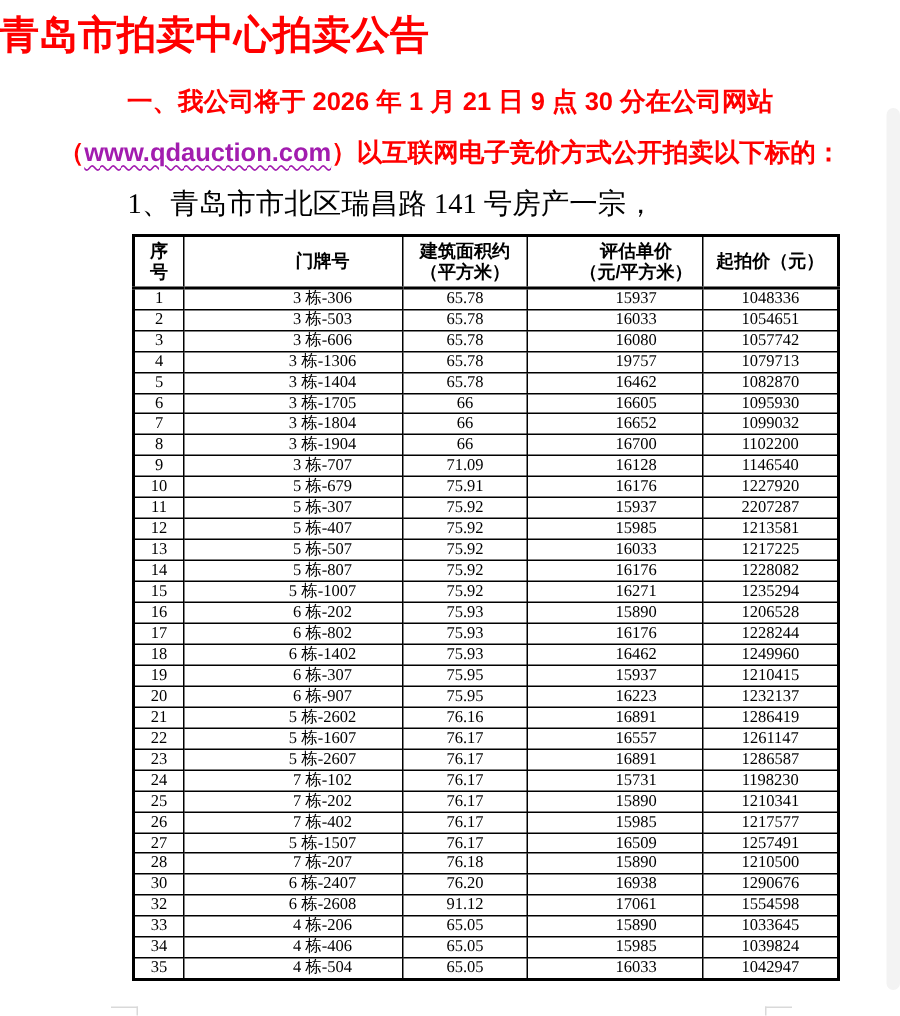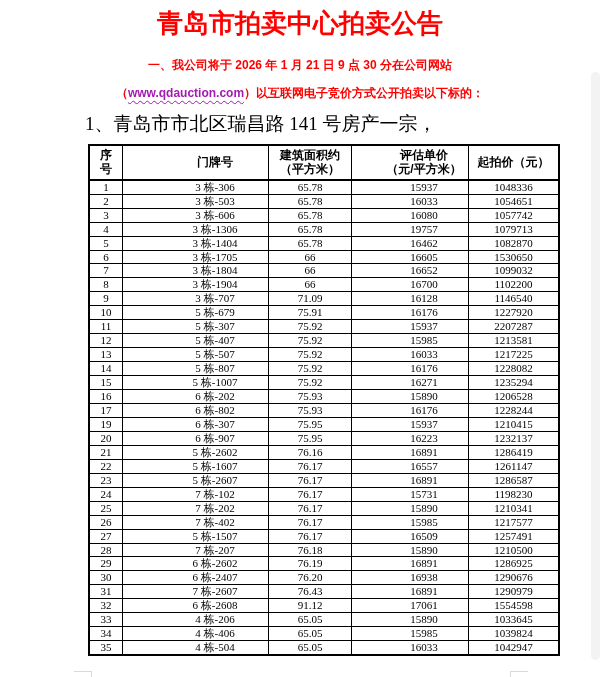--- a/index.html
+++ b/index.html
@@ -8,34 +8,34 @@
     background:#ffffff;
     position:relative;
     overflow:hidden;
     font-family:"Liberation Serif", serif;
     color:#000000;
   }
   .page { position:relative; width:600px; height:677px; }
 
   .title {
     margin:8px 0 0 0;
-    text-align:center;
+    text-align:left;
     color:#ff0000;
     font-family:"Liberation Sans", sans-serif;
     font-weight:bold;
     font-size:26px;
     line-height:1.2;
   }
   .intro {
     margin:11px;
     text-align:center;
     color:#ff0000;
     font-family:"Liberation Sans", sans-serif;
     font-weight:bold;
-    font-size:12px;
+    font-size:17px;
     line-height:1.2;
   }
   .intro-line1 { margin-top:19px; }
   .intro-line2 { margin-top:13px; }
   .url-link {
     color:#a21caf;
     text-decoration-line:underline;
     text-decoration-style:wavy;
     text-decoration-thickness:1px;
     text-underline-offset:3px;
@@ -160,21 +160,21 @@
           <td>3 栋-1404</td>
           <td>65.78</td>
           <td>16462</td>
           <td>1082870</td>
         </tr>
         <tr>
           <td>6</td>
           <td>3 栋-1705</td>
           <td>66</td>
           <td>16605</td>
-          <td>1530650</td>
+          <td>1095930</td>
         </tr>
         <tr>
           <td>7</td>
           <td>3 栋-1804</td>
           <td>66</td>
           <td>16652</td>
           <td>1099032</td>
         </tr>
         <tr>
           <td>8</td>
@@ -240,20 +240,27 @@
           <td>1206528</td>
         </tr>
         <tr>
           <td>17</td>
           <td>6 栋-802</td>
           <td>75.93</td>
           <td>16176</td>
           <td>1228244</td>
         </tr>
         <tr>
+          <td>18</td>
+          <td>6 栋-1402</td>
+          <td>75.93</td>
+          <td>16462</td>
+          <td>1249960</td>
+        </tr>
+        <tr>
           <td>19</td>
           <td>6 栋-307</td>
           <td>75.95</td>
           <td>15937</td>
           <td>1210415</td>
         </tr>
         <tr>
           <td>20</td>
           <td>6 栋-907</td>
           <td>75.95</td>
@@ -310,41 +317,27 @@
           <td>1257491</td>
         </tr>
         <tr>
           <td>28</td>
           <td>7 栋-207</td>
           <td>76.18</td>
           <td>15890</td>
           <td>1210500</td>
         </tr>
         <tr>
-          <td>29</td>
-          <td>6 栋-2602</td>
-          <td>76.19</td>
-          <td>16891</td>
-          <td>1286925</td>
-        </tr>
-        <tr>
           <td>30</td>
           <td>6 栋-2407</td>
           <td>76.20</td>
           <td>16938</td>
           <td>1290676</td>
         </tr>
         <tr>
-          <td>31</td>
-          <td>7 栋-2607</td>
-          <td>76.43</td>
-          <td>16891</td>
-          <td>1290979</td>
-        </tr>
-        <tr>
           <td>32</td>
           <td>6 栋-2608</td>
           <td>91.12</td>
           <td>17061</td>
           <td>1554598</td>
         </tr>
         <tr>
           <td>33</td>
           <td>4 栋-206</td>
           <td>65.05</td>

